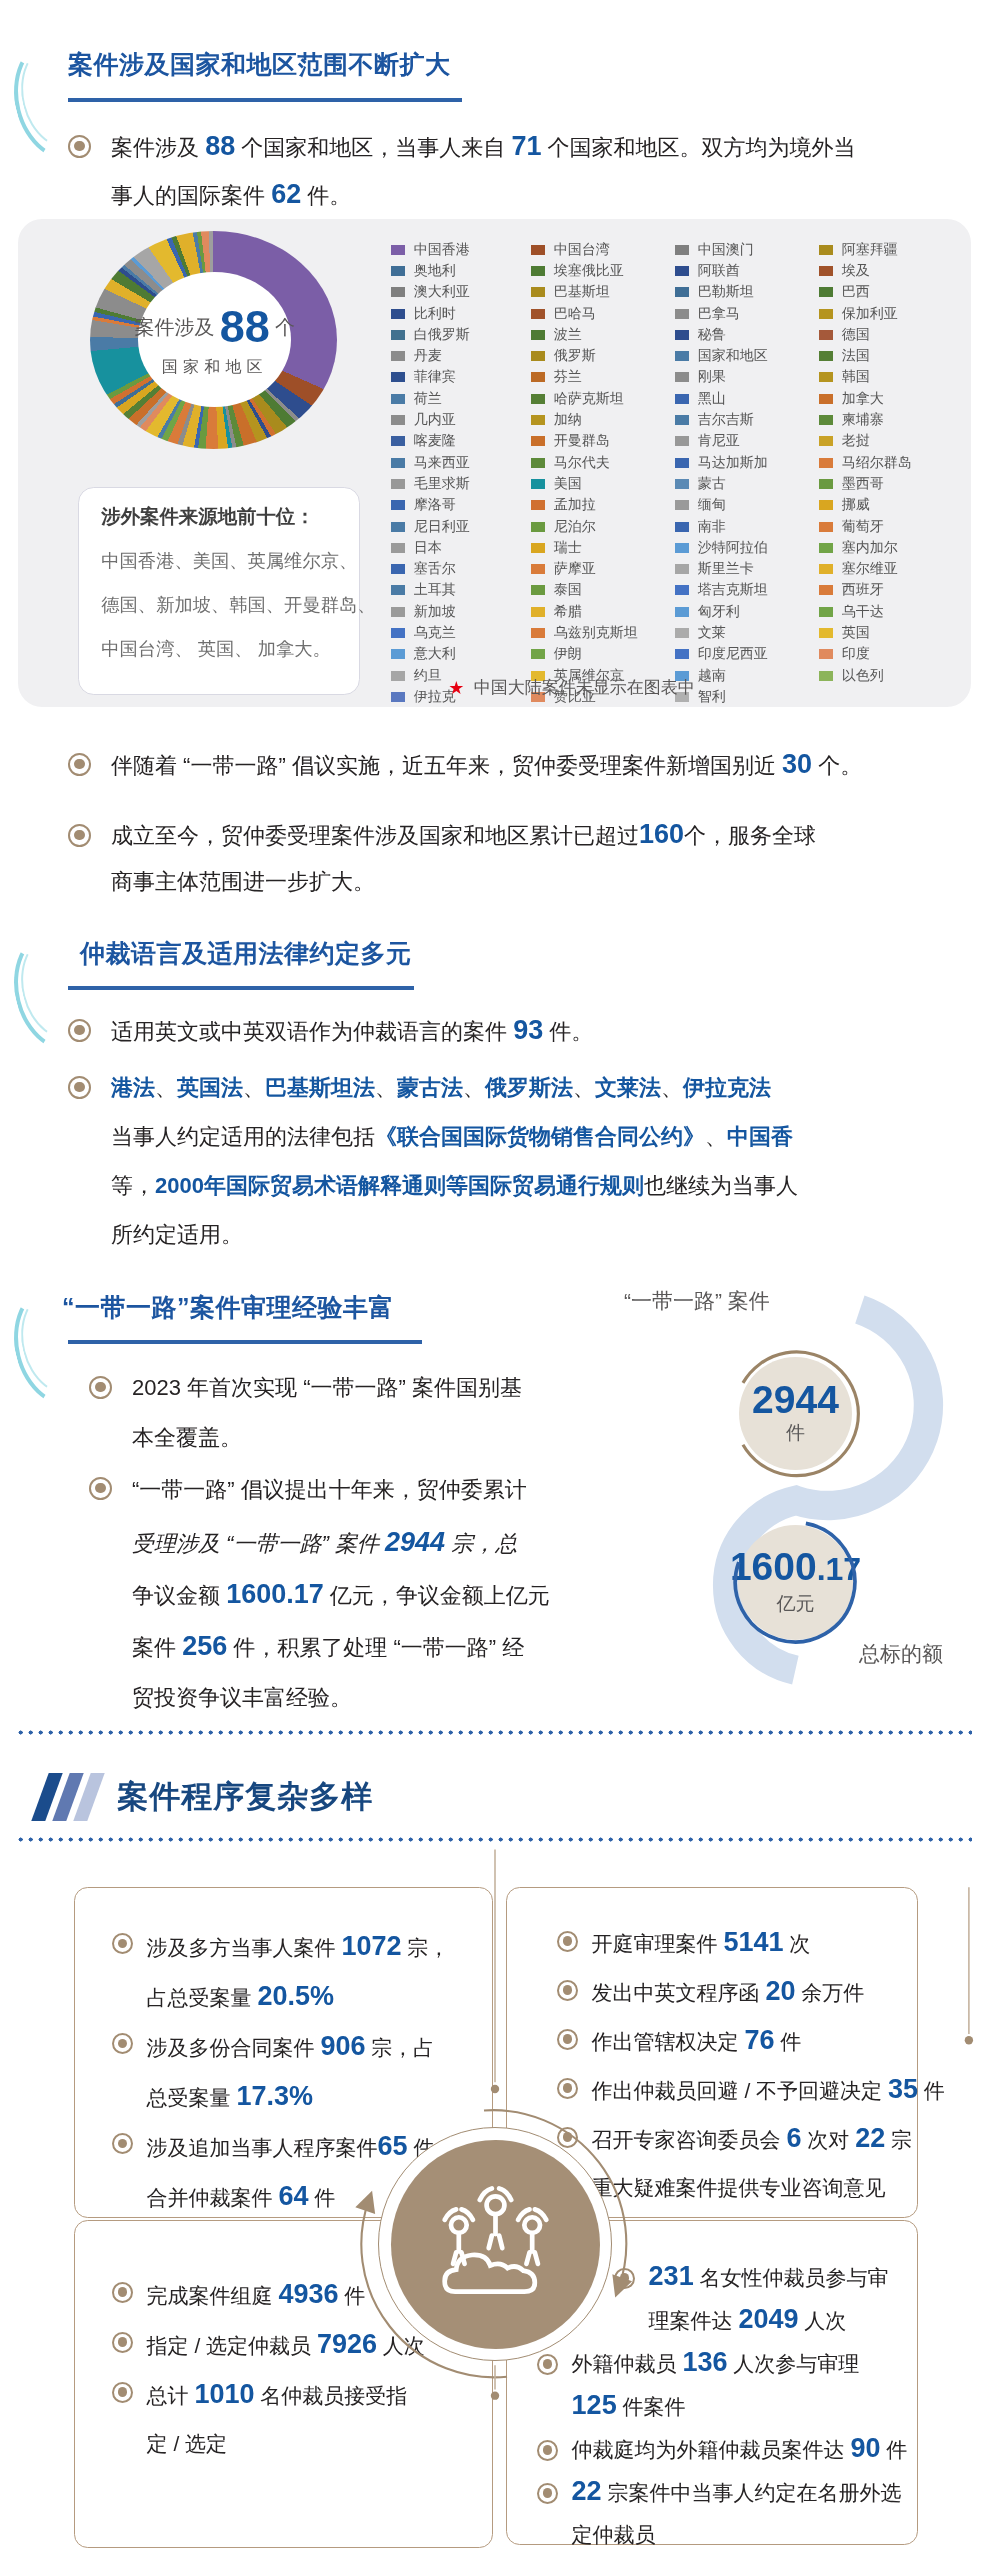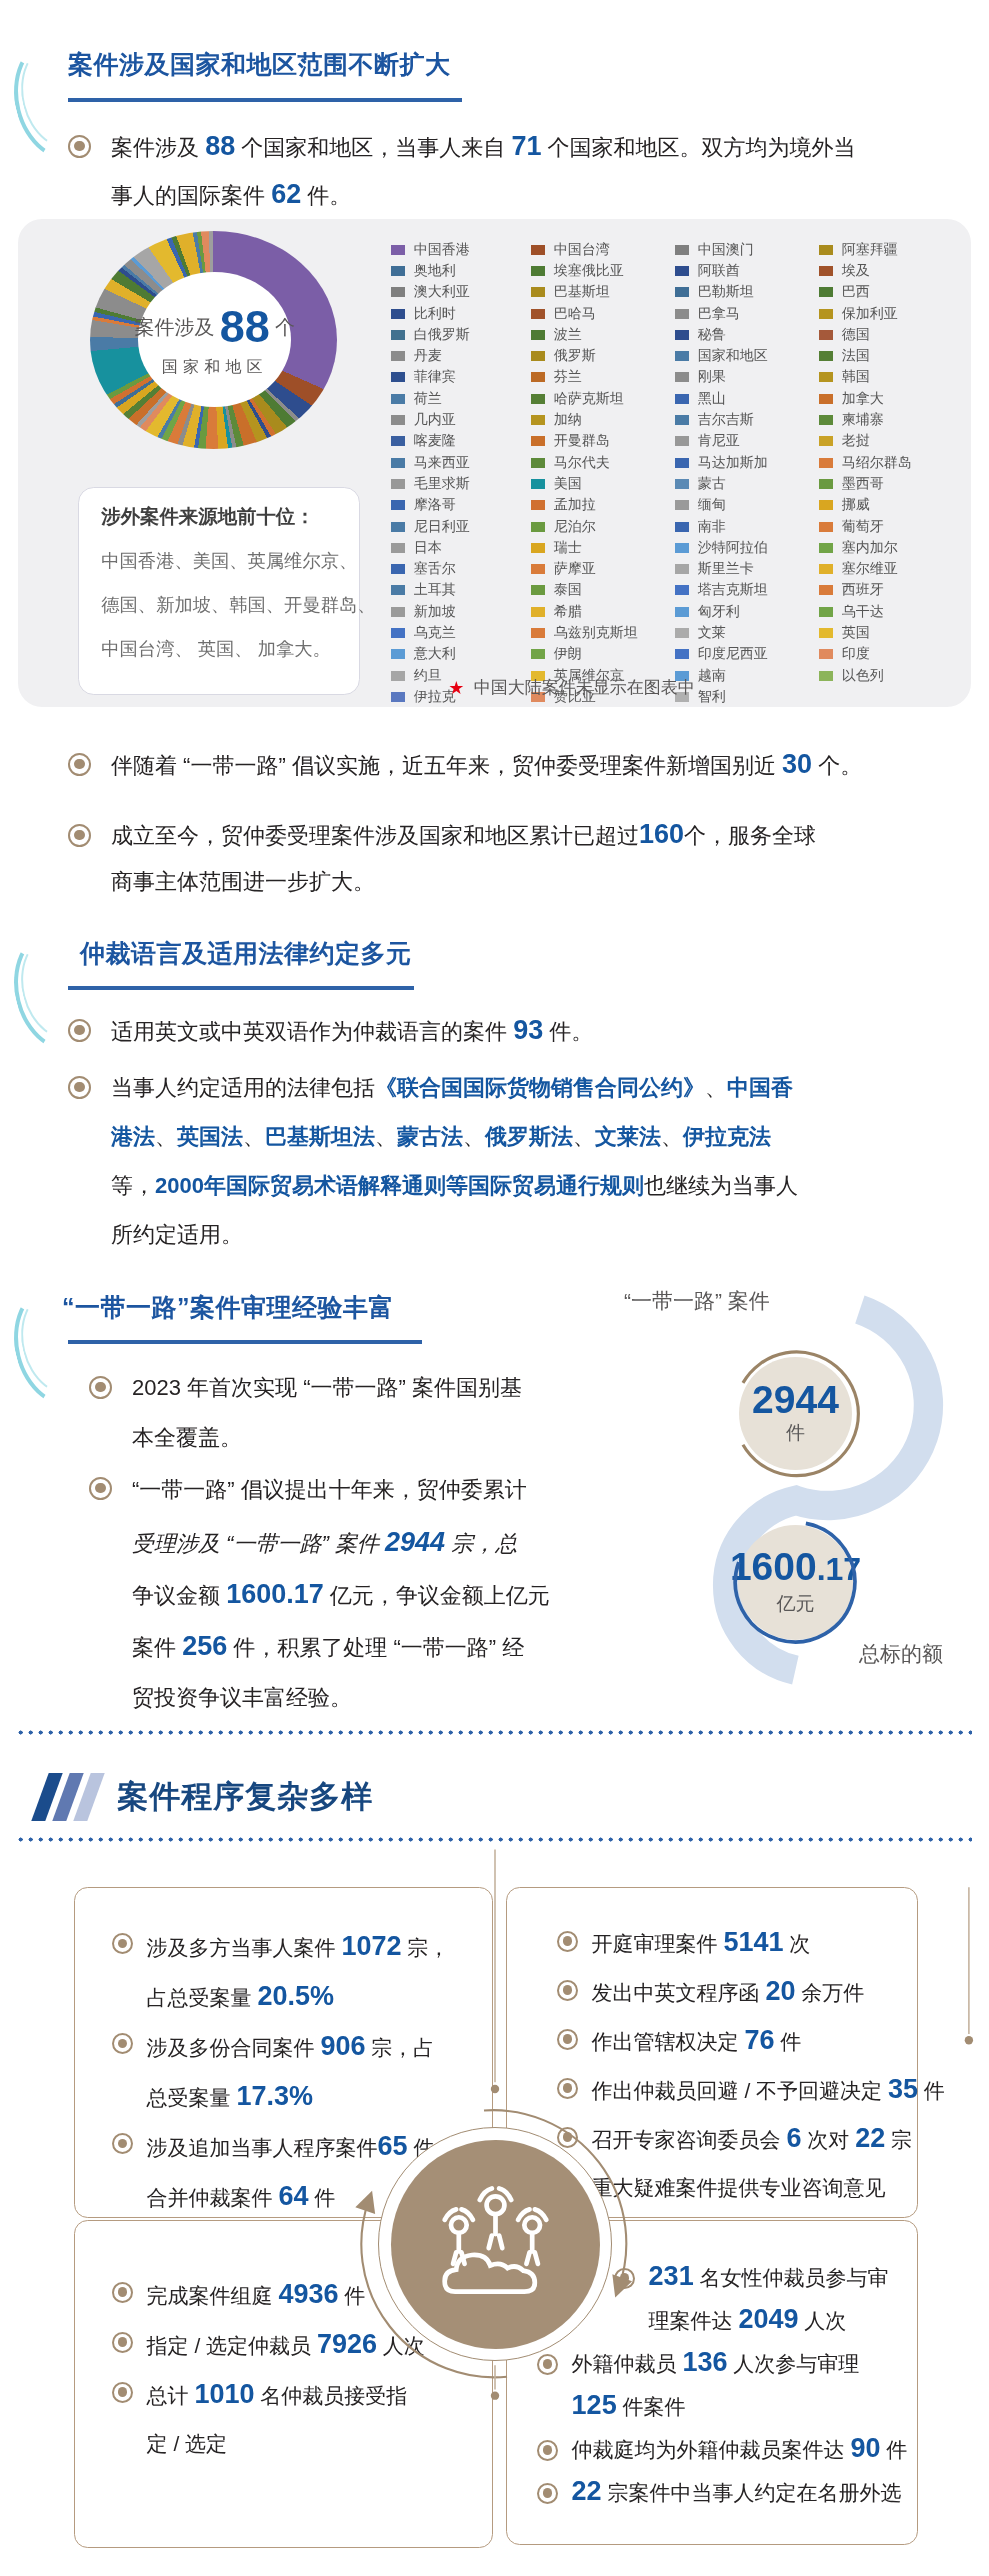--- a/index.html
+++ b/index.html
@@ -503,22 +503,22 @@
   <div class="bullet" style="left:68px;top:1006px;">
     <span class="bul"></span>
     <div class="btext">
         <div class="line"><span>适用英文或中英双语作为仲裁语言的案件 </span><span class="num">93</span><span> 件。</span></div>
       </div>
   </div>
 
   <div class="bullet" style="left:68px;top:1063px;">
     <span class="bul"></span>
     <div class="btext">
+      <div class="line" style="height:49px;line-height:49px;"><span class="bb">港法</span><span>、</span><span class="bb">英国法</span><span>、</span><span class="bb">巴基斯坦法</span><span>、</span><span class="bb">蒙古法</span><span>、</span><span class="bb">俄罗斯法</span><span>、</span><span class="bb">文莱法</span><span>、</span><span class="bb">伊拉克法</span></div>
       <div class="line" style="height:49px;line-height:49px;"><span>当事人约定适用的法律包括</span><span class="bb">《联合国国际货物销售合同公约》</span><span>、</span><span class="bb">中国香</span></div>
-      <div class="line" style="height:49px;line-height:49px;"><span class="bb">港法</span><span>、</span><span class="bb">英国法</span><span>、</span><span class="bb">巴基斯坦法</span><span>、</span><span class="bb">蒙古法</span><span>、</span><span class="bb">俄罗斯法</span><span>、</span><span class="bb">文莱法</span><span>、</span><span class="bb">伊拉克法</span></div>
       <div class="line" style="height:49px;line-height:49px;"><span>等，</span><span class="bb">2000年国际贸易术语解释通则等国际贸易通行规则</span><span>也继续为当事人</span></div>
       <div class="line" style="height:49px;line-height:49px;"><span>所约定适用。</span></div>
     </div>
   </div>
 
   <span class="crescent" style="left:14.7px;top:1282px;"></span>
   <div class="h2" style="left:62px;top:1291px;">“一带一路”案件审理经验丰富</div>
   <div class="h2u" style="left:68px;top:1340px;width:354px;"></div>
 
   <div class="bullet" style="left:89px;top:1363px;">
@@ -667,20 +667,21 @@
       <div class="sitem">
         <span class="sbul"></span>
         <div class="stext">
           <div class="sline"><span>仲裁庭均为外籍仲裁员案件达 </span><span class="num">90</span><span> 件</span></div>
         </div>
       </div>
       <div class="sitem">
         <span class="sbul"></span>
         <div class="stext">
           <div class="sline"><span class="num">22</span><span> 宗案件中当事人约定在名册外选</span></div>
+          <div class="sline"><span>定仲裁员</span></div>
         </div>
       </div>
     </div>
 
   <div class="abs" id="ccouter">
     <div id="ccinner">
       <svg width="131" height="121" viewBox="0 0 250 230">
         <g fill="none" stroke="#fff" stroke-width="9" stroke-linecap="round">
           <circle cx="125" cy="40" r="17"></circle>
           <path d="M 95 30 Q 103 12 118 8 M 155 30 Q 147 12 132 8"></path>

